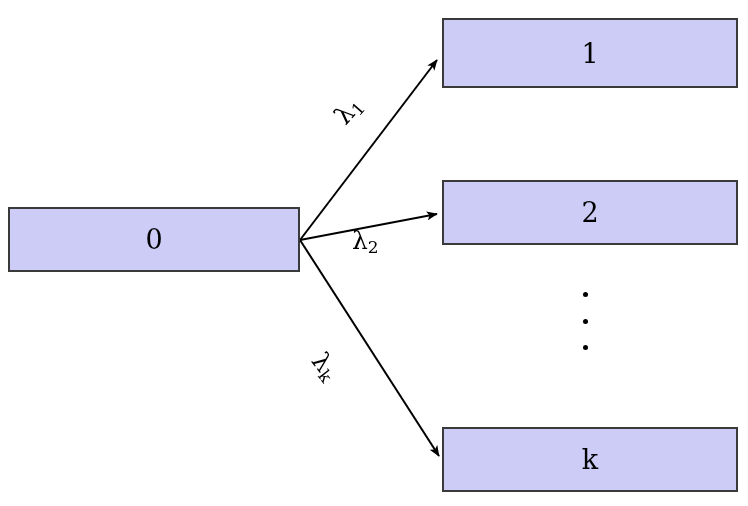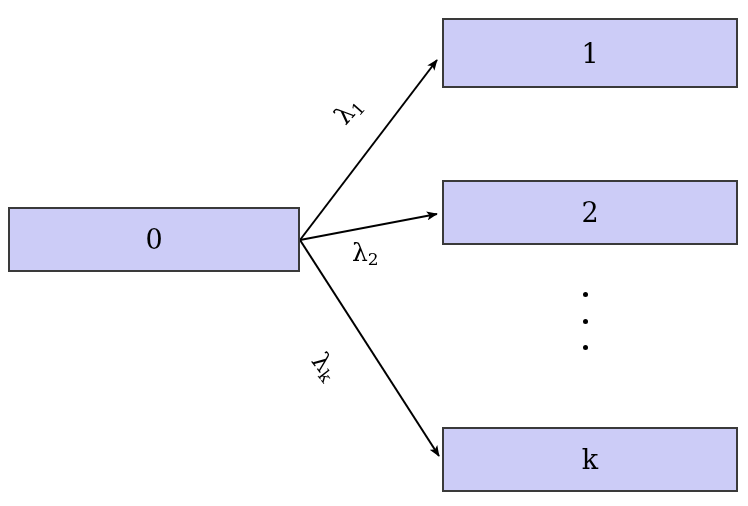--- a/index.html
+++ b/index.html
@@ -59,21 +59,21 @@
     vertical-align: -0.22em;
   }
   #edge-label-1 {
     left: 330px;
     top: 112px;
     transform: rotate(-48deg);
     transform-origin: left top;
   }
   #edge-label-2 {
     left: 352px;
-    top: 240px;
+    top: 228px;
   }
   #edge-label-k {
     left: 327px;
     top: 348px;
     transform: rotate(52deg);
     transform-origin: left top;
   }
 
   #vertical-ellipsis {
     position: absolute;

